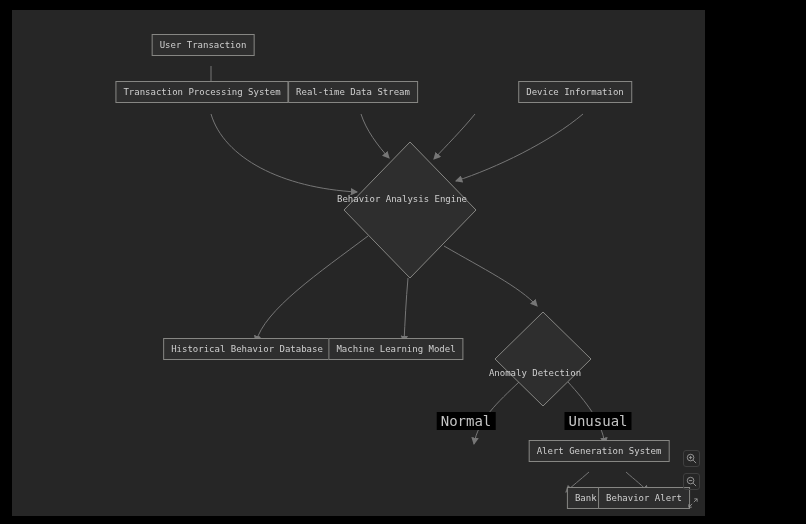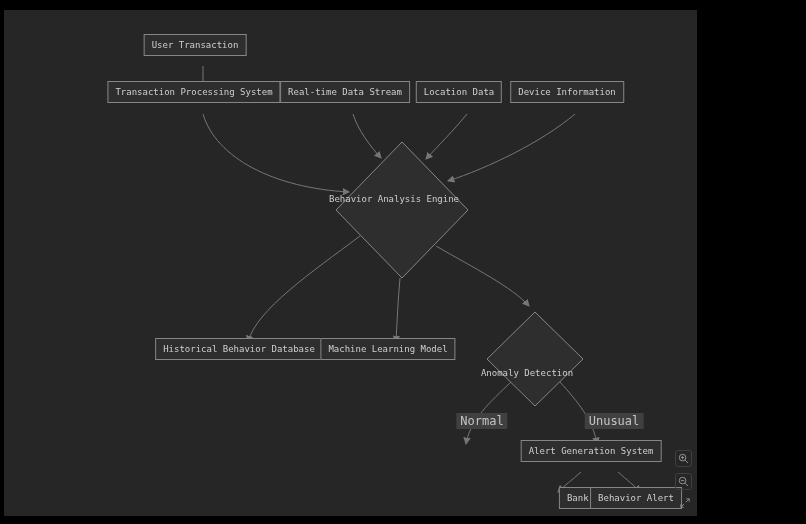--- a/index.html
+++ b/index.html
@@ -5,21 +5,21 @@
   html,body{margin:0;padding:0;}
   body{
     width:806px;height:524px;
     background:#000;
     font-family:"DejaVu Sans Mono","Liberation Mono",monospace;
     overflow:hidden;
     position:relative;
   }
   .canvas{
     position:absolute;
-    left:4px;top:10px;
+    left:12px;top:10px;
     width:693px;height:506px;
     background:#262626;
   }
   .edges-svg{
     position:absolute;left:0;top:0;width:806px;height:524px;
     pointer-events:none;
   }
   .node{
     position:absolute;
     transform:translate(-50%,-50%);
@@ -36,27 +36,26 @@
     position:absolute;
     transform:translate(-50%,-50%);
     color:#cfcfcf;
     font-size:9px;
     white-space:nowrap;
     z-index:3;
   }
   .edge-label{
     position:absolute;
     transform:translate(-50%,-50%);
-    background:#404040;
+    background:#000000;
     color:#c4c4c4;
-    font-size:12px;
+    font-size:14px;
     padding:1px 4px;
     white-space:nowrap;
     z-index:3;
-    margin-left:24px;
   }
   .zoom-toolbar{
     position:absolute;
     right:5px;
     bottom:6px;
     display:flex;
     flex-direction:column;
     align-items:flex-end;
     gap:6px;
     z-index:5;
@@ -99,21 +98,20 @@
     </g>
     <g fill="#2e2e2e" stroke="#868683" stroke-width="1">
       <polygon points="398,132 464,200 398,268 332,200"></polygon>
       <polygon points="531,302 579,349 531,396 483,349"></polygon>
     </g>
   </svg>
 
   <div class="node" style="left:191px;top:35px;">User Transaction</div>
   <div class="node" style="left:190px;top:82px;">Transaction Processing System</div>
   <div class="node" style="left:341px;top:82px;">Real-time Data Stream</div>
-  <div class="node" style="left:455px;top:82px;">Location Data</div>
   <div class="node" style="left:563px;top:82px;">Device Information</div>
   <div class="node" style="left:235px;top:339px;text-align:right;">Historical Behavior Database</div>
   <div class="node" style="left:384px;top:339px;">Machine Learning Model</div>
   <div class="node" style="left:587px;top:441px;">Alert Generation System</div>
   <div class="node" style="left:542px;top:488px;margin-left:48px;">Bank Alert</div>
   <div class="node" style="left:632px;top:488px;">Behavior Alert</div>
 
   <div class="diamond-label" style="left:390px;top:189px;">Behavior Analysis Engine</div>
   <div class="diamond-label" style="left:523px;top:339px;margin-top:24px;">Anomaly Detection</div>
 

